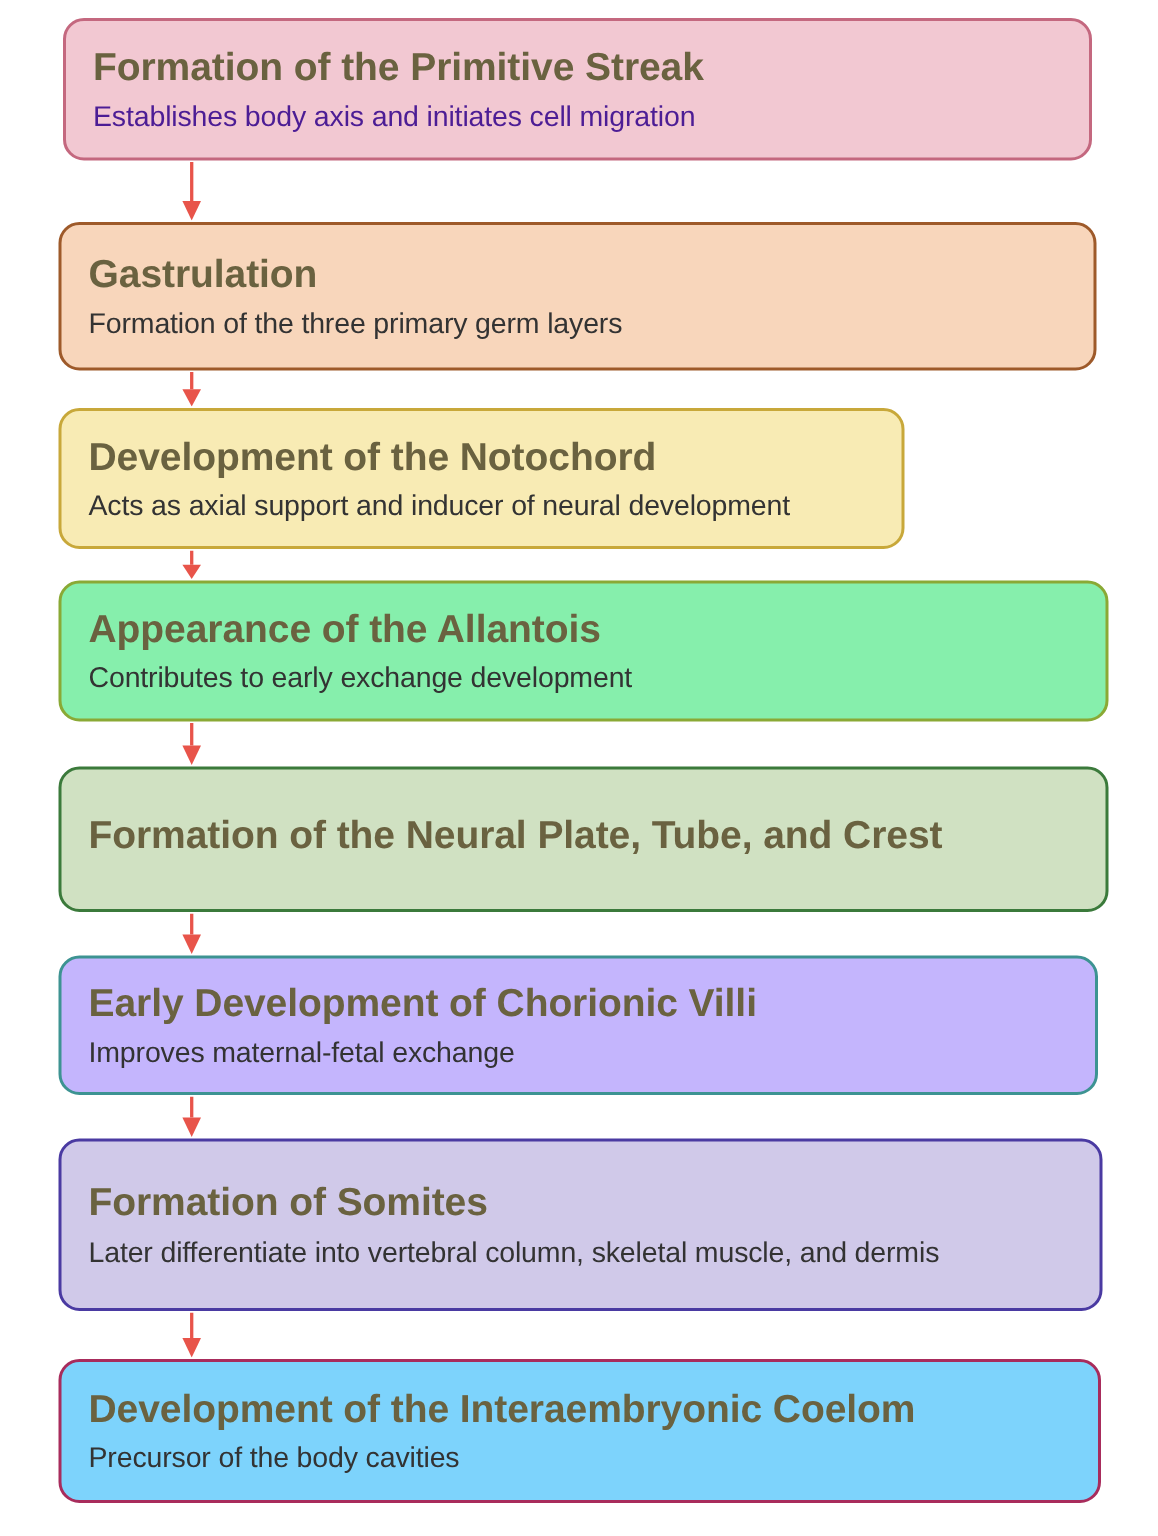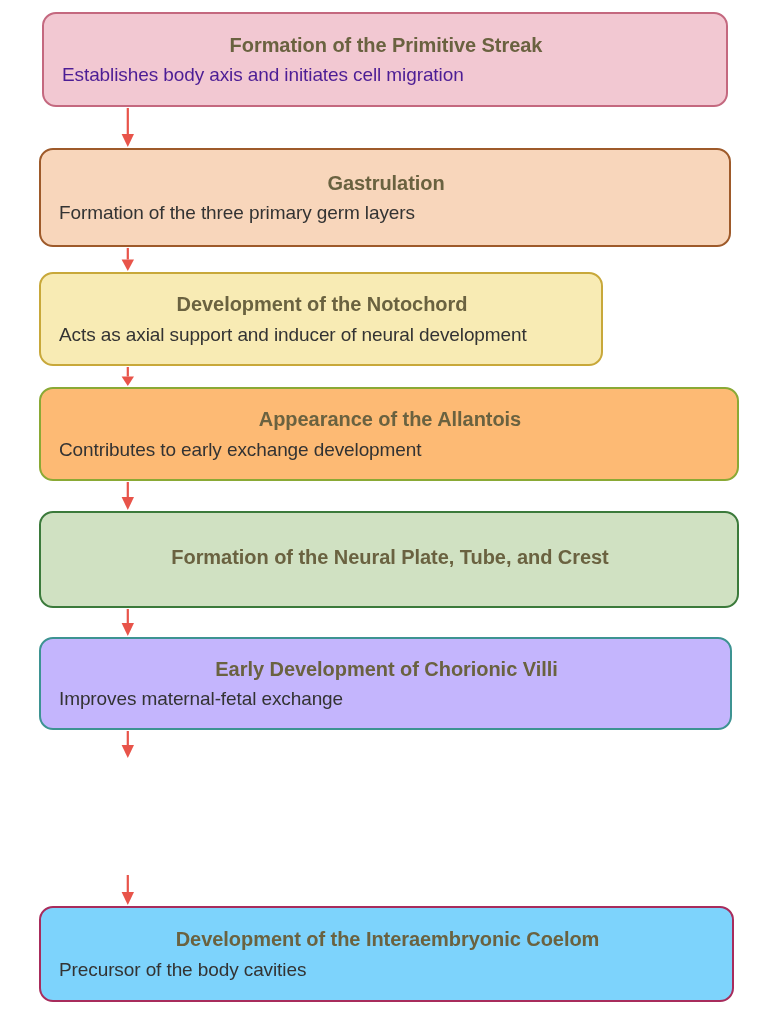--- a/index.html
+++ b/index.html
@@ -27,27 +27,26 @@
     border-radius: 14px;
     border-style: solid;
     border-width: 2px;
     padding: 9px 16px 8px 18px;
     display: flex;
     flex-direction: column;
     justify-content: center;
     overflow: hidden;
   }
   .stage-title {
-    font-size: 20px;
+    font-size: 26px;
     font-weight: bold;
     line-height: 1.22;
     letter-spacing: -0.05px;
     margin: 0 0 6px 0;
     white-space: nowrap;
-    text-align: center;
   }
   .stage-desc {
     font-size: 19px;
     font-weight: normal;
     line-height: 1.26;
     letter-spacing: -0.1px;
     margin: 0;
   }
   .flow-arrow {
     position: absolute;
@@ -108,28 +107,32 @@
       <div class="stage-desc" style="color: #4c1d95;">Establishes body axis and initiates cell migration</div>
     </div>
     <div class="stage-box" style="left: 39px; top: 148px; width: 692px; height: 99px; background: rgb(248, 214, 187); border-color: rgb(158, 90, 42);">
       <div class="stage-title" style="color: rgb(106, 98, 64);">Gastrulation</div>
       <div class="stage-desc" style="color: rgb(51, 51, 51);">Formation of the three primary germ layers</div>
     </div>
     <div class="stage-box" style="left: 39px; top: 272px; width: 564px; height: 94px; background: rgb(248, 235, 180); border-color: rgb(200, 168, 58);">
       <div class="stage-title" style="color: rgb(106, 98, 64);">Development of the Notochord</div>
       <div class="stage-desc" style="color: rgb(51, 51, 51);">Acts as axial support and inducer of neural development</div>
     </div>
-    <div class="stage-box" style="left: 39px; top: 387px; width: 700px; height: 94px; background: #fdba74; border-color: rgb(138, 169, 53);">
+    <div class="stage-box" style="left: 39px; top: 387px; width: 700px; height: 94px; background: #86efac; border-color: rgb(138, 169, 53);">
       <div class="stage-title" style="color: rgb(106, 98, 64);">Appearance of the Allantois</div>
       <div class="stage-desc" style="color: rgb(51, 51, 51);">Contributes to early exchange development</div>
     </div>
     <div class="stage-box" style="left: 39px; top: 511px; width: 700px; height: 97px; background: rgb(208, 225, 194); border-color: rgb(59, 122, 59);">
       <div class="stage-title" style="color: rgb(106, 98, 64);">Formation of the Neural Plate, Tube, and Crest</div>
     </div>
     <div class="stage-box" style="left: 39px; top: 637px; width: 693px; height: 93px; background: #c4b5fd; border-color: rgb(61, 147, 146);">
       <div class="stage-title" style="color: rgb(106, 98, 64);">Early Development of Chorionic Villi</div>
       <div class="stage-desc" style="color: rgb(51, 51, 51);">Improves maternal-fetal exchange</div>
     </div>
+    <div class="stage-box" style="left: 39px; top: 759px; width: 696px; height: 115px; background: rgb(208, 201, 233); border-color: rgb(74, 58, 162);">
+      <div class="stage-title" style="color: rgb(106, 98, 64);">Formation of Somites</div>
+      <div class="stage-desc" style="color: rgb(51, 51, 51);">Later differentiate into vertebral column, skeletal muscle, and dermis</div>
+    </div>
     <div class="stage-box" style="left: 39px; top: 906px; width: 695px; height: 96px; background: #7dd3fc; border-color: rgb(168, 44, 92);">
       <div class="stage-title" style="color: rgb(106, 98, 64);">Development of the Interaembryonic Coelom</div>
       <div class="stage-desc" style="color: rgb(51, 51, 51);">Precursor of the body cavities</div>
     </div>
   </div>
 
 </body></html>

